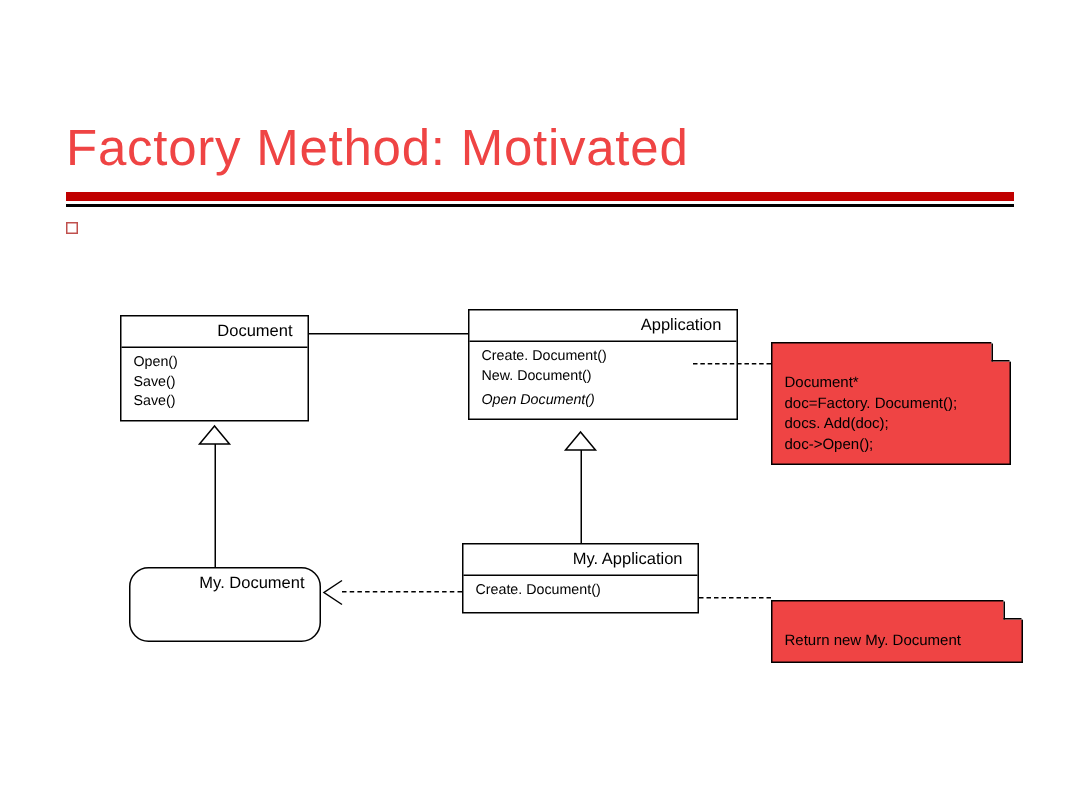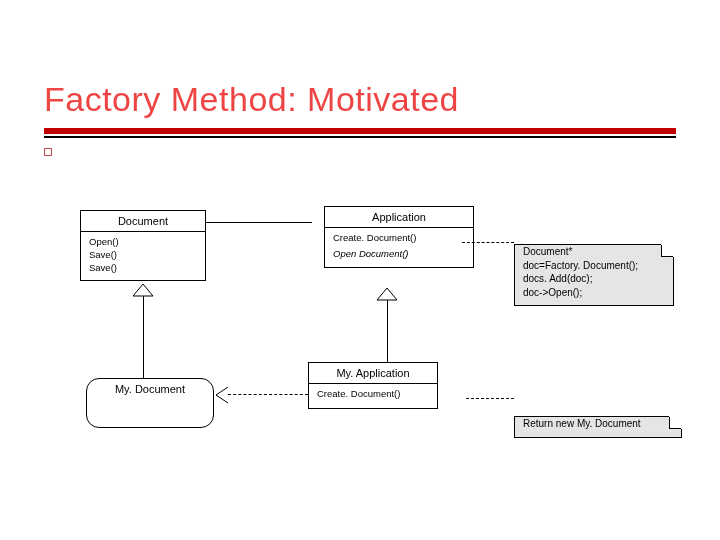--- a/index.html
+++ b/index.html
@@ -40,39 +40,38 @@
   
   .cls {
     position: absolute;
     border: 1px solid #000;
     background: #fff;
     font-size: 10px;
   }
   .cls .name {
     border-bottom: 1px solid #000;
     padding: 4px 10px;
-    text-align: center;
+    text-align: right;
     font-size: 11px;
   }
   .cls .body {
     padding: 4px 8px 6px;
     line-height: 1.35;
     font-size: 9.5px;
   }
   .cls .body .sub { margin-top: 3px; font-style: italic; }
 
   
   .note {
     position: absolute;
     border: 1px solid #000;
-    background: #e5e5e5;
+    background: #ef4444;
     font-size: 10px;
-    padding: 0 8px 6px 8px;
+    padding: 20px 8px 6px 8px;
     line-height: 1.35;
-    margin-top: 16px;
   }
   .note::before {
     content: "";
     position: absolute;
     top: -1px; right: -1px;
     width: 12px; height: 12px;
     background: #fff;
     border-left: 1px solid #000;
     border-bottom: 1px solid #000;
   }
@@ -118,41 +117,42 @@
 
 <div class="cls" style="left:80px; top:210px; width:126px;">
   <div class="name">Document</div>
   <div class="body">
     <div>Open()</div>
     <div>Save()</div>
     <div>Save()</div>
   </div>
 </div>
 
-<div class="cls" style="left:312px; top:206px; width:150px;margin-left:12px;">
+<div class="cls" style="left:312px; top:206px; width:180px;">
   <div class="name">Application</div>
   <div class="body">
     <div>Create. Document()</div>
+    <div>New. Document()</div>
     <div class="sub">Open Document()</div>
   </div>
 </div>
 
 <div class="note" style="left:514px; top:228px; width:160px;">
   <div>Document*</div>
   <div>doc=Factory. Document();</div>
   <div>docs. Add(doc);</div>
   <div>doc-&gt;Open();</div>
 </div>
 
 <div class="cls" style="left:86px; top:378px; width:128px;border-radius:13px;">
   <div class="name" style="border-bottom:none">My. Document</div>
   <div style="height:28px;"></div>
 </div>
 
-<div class="cls" style="left:308px; top:362px; width:130px;">
+<div class="cls" style="left:308px; top:362px; width:158px;">
   <div class="name">My. Application</div>
   <div class="body" style="min-height:24px;">
     <div>Create. Document()</div>
   </div>
 </div>
 
 <div class="note" style="left:514px; top:400px; width:168px;">
   <div>Return new My. Document</div>
 </div>
 

